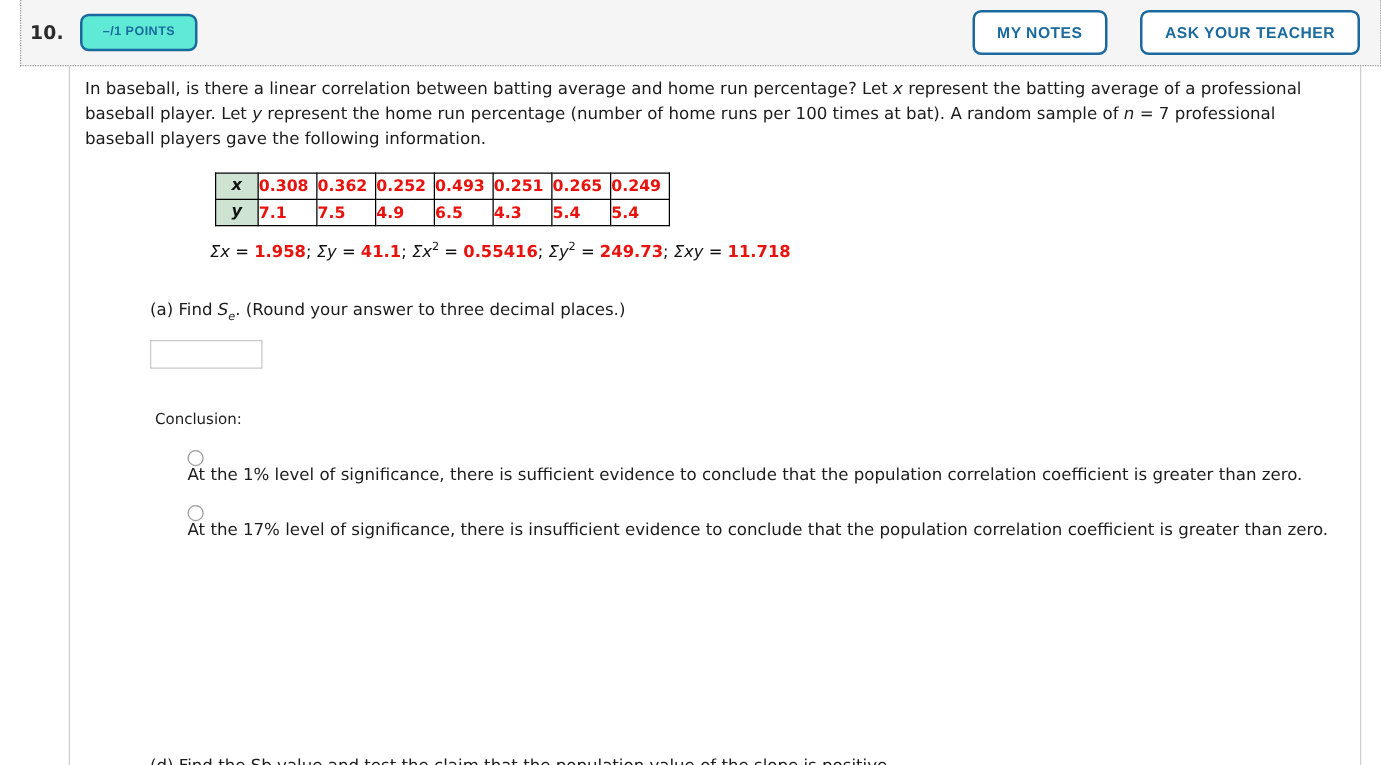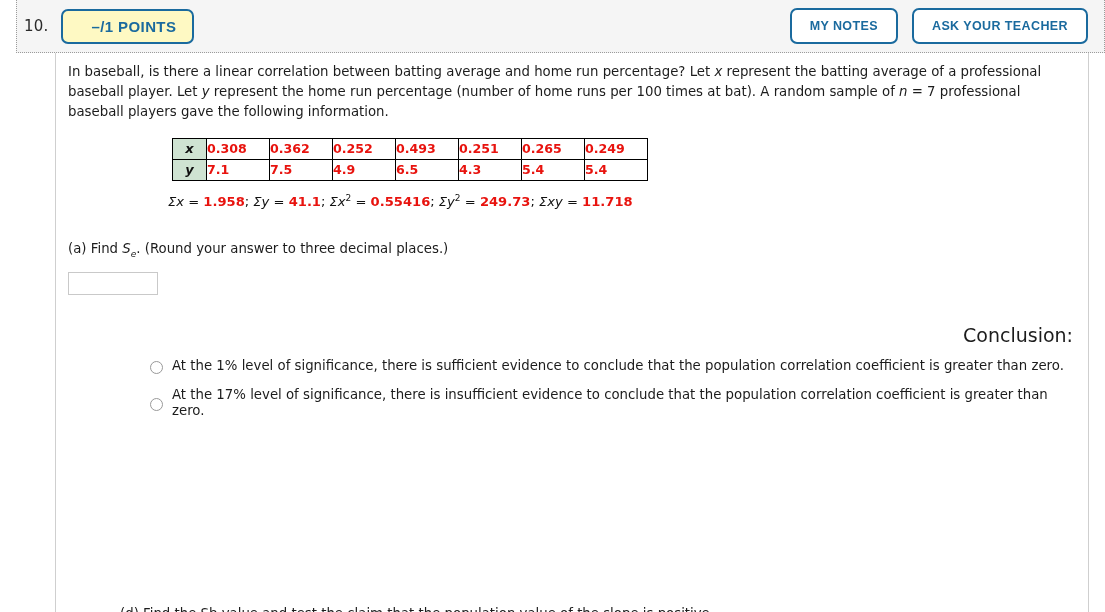--- a/index.html
+++ b/index.html
@@ -12,35 +12,35 @@
 
   
   .qheader {
     position: absolute; left: 16px; top: 0px; width: 1089px; height: 53px;
     background: #f5f5f5;
     border: 1px dotted #9b9b9b;
     border-top: none;
     display: flex; align-items: center;
   }
   .qnum {
-    font-size: 15px; font-weight: normal; color: #2b2b2b;
+    font-size: 15px; font-weight: bold; color: #2b2b2b;
     margin-left: 7px; margin-right: 13px; letter-spacing: .2px;
   }
   .points-btn {
     border: 2px solid #1a6a9e; border-radius: 7px;
-    background: #fef9c3; color: #1a6a9e;
-    font-size: 15px; font-weight: bold; letter-spacing: .4px;
-    padding: 8px 16px 8px 28px; line-height: 1;
+    background: #5eead4; color: #1a6a9e;
+    font-size: 10px; font-weight: bold; letter-spacing: .4px;
+    padding: 8px 16px 8px 16px; line-height: 1;
     white-space: nowrap; cursor: pointer;
   }
   .qcode {
     margin-left: 22px; font-size: 14.5px; font-weight: bold;
     color: #2b2b2b; letter-spacing: .1px; white-space: nowrap;
   }
-  .hdr-right { margin-left: auto; display: flex; gap: 14px; margin-right: 16px; }
+  .hdr-right { margin-left: auto; display: flex; gap: 26px; margin-right: 16px; }
   .hdr-btn {
     border: 2px solid #1a6a9e; border-radius: 7px;
     background: #ffffff; color: #1a6a9e;
     font-size: 12.5px; font-weight: bold; letter-spacing: .4px;
     padding: 10px 18px; line-height: 1; white-space: nowrap; cursor: pointer;
   }
 
   
   .vline-left { position: absolute; left: 55px; top: 53px; width: 1px; height: 559px; background: #cfcfcf; }
   .vline-right { position: absolute; left: 1088px; top: 53px; width: 1px; height: 559px; background: #cfcfcf; }
@@ -62,50 +62,50 @@
   }
   table.data td { border: 1px solid #000000; padding: 0; }
   td.hdr-cell {
     background: #cfe3d2; color: #111111;
     font-style: italic; font-weight: bold;
     text-align: center; width: 34px; height: 16px;
     padding: 1px 0 2px 0; font-size: 13px;
   }
   td.val {
     color: #e8130e; font-weight: bold;
-    padding: 1px 8px 2px 11px; height: 16px; width: 63px;
+    padding: 1px 8px 2px 11px; height: 16px; width: 47px;
     text-align: left; white-space: nowrap;
   }
   .sums {
     margin-top: 7px; margin-left: 100px;
     font-size: 13.1px; color: #111111; white-space: nowrap;
   }
   .sums .num { color: #e8130e; font-weight: bold; }
   .sums .sig { font-family: "DejaVu Sans", sans-serif; }
   sup { font-size: 9px; vertical-align: super; }
   sub { font-size: 9px; vertical-align: sub; }
 
   
-  .part { margin-top: 27px; }
+  .part { margin-top: 27px; margin-left: 52px; }
   .part-label { font-size: 13.3px; color: #1c1c1c; }
   .ansbox {
     display: block; margin-top: 8px;
     width: 90px; height: 23px;
     border: 1px solid #c9c9c9; background: #ffffff;
     font-size: 13px; padding: 2px 4px;
     font-family: "DejaVu Sans", sans-serif;
   }
   .test-block { margin-top: 30px; margin-left: 52px; }
   .tline { display: flex; align-items: center; margin-top: 6px; }
   .tlabel { width: 76px; text-align: right; padding-right: 6px; font-size: 13.3px; }
   .tbox { width: 88px; height: 23px; border: 1px solid #c9c9c9; background: #fff; font-size: 13px; padding: 2px 4px; font-family: "DejaVu Sans", sans-serif; }
 
   .conclusion { margin-top: 30px; margin-left: 56px; }
-  .concl-title { font-size: 19px; color: #1c1c1c; text-align: right; }
-  .opt { display: flex; align-items: center; margin-top: 13px; margin-left: 26px; }
+  .concl-title { font-size: 12px; color: #1c1c1c; }
+  .opt { display: flex; align-items: flex-start; margin-top: 13px; margin-left: 26px; flex-direction: column; }
   .radio {
     width: 13px; height: 13px; border-radius: 50%;
     border: 1px solid #999999; background: #ffffff;
     flex: 0 0 auto; margin-top: 2px; margin-right: 9px; cursor: pointer;
   }
   .opt-text { font-size: 13.3px; color: #1c1c1c; line-height: 16px; }
 
   .bottom-clip {
     position: absolute; left: 120px; top: 604px; width: 960px;
     height: 8px; overflow: hidden;

